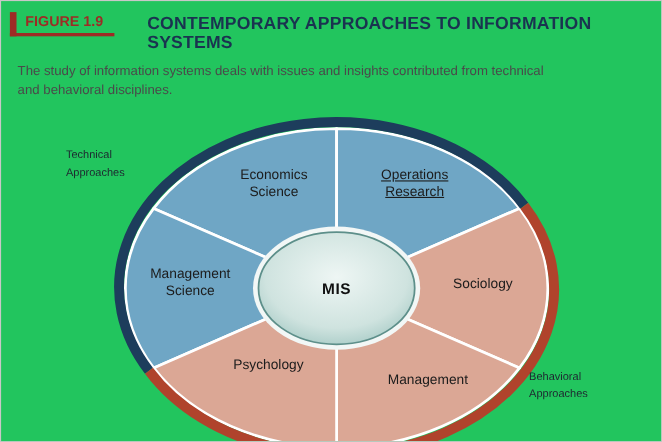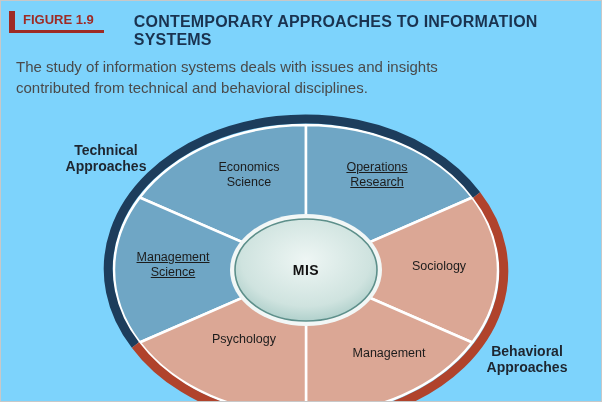--- a/index.html
+++ b/index.html
@@ -1,20 +1,20 @@
 <!DOCTYPE html>
 <html><head>
 <meta charset="utf-8">
 <style>
   html, body { margin: 0; padding: 0; background: #fff; }
   .page {
     width: 602px; height: 402px;
     box-sizing: border-box;
     border: 1px solid #c8c8c8;
-    background: #7dd3fc;
+    background: #22c55e;
     font-family: "Liberation Sans", sans-serif;
     overflow: hidden;
     position: relative;
   }
   .header { padding: 10px 14px 0 8px; }
   .title-row { display: flex; align-items: flex-start; }
   .fig-label {
     color: #9e2b25;
     font-weight: bold;
     font-size: 13px;
@@ -26,21 +26,21 @@
   .fig-title {
     color: #1a3350;
     font-weight: bold;
     font-size: 16px;
     letter-spacing: 0.2px;
     margin-left: 30px;
     padding-top: 2px;
   }
   .fig-caption {
     color: #4a4a4a;
-    font-size: 15px;
+    font-size: 12px;
     line-height: 1.4;
     width: 500px;
     margin: 7px 0 0 7px;
   }
   .figure-canvas { position: relative; width: 602px; height: 330px; margin-top: 2px; }
   .figure-canvas svg { position: absolute; left: 0; top: 0; }
   .wedge { stroke: #ffffff; stroke-width: 2.5px; stroke-linejoin: round; }
   .rim { fill: none; stroke-width: 9px; stroke-linecap: butt; }
   .mis-text {
     font-family: "Liberation Sans", sans-serif;
@@ -51,23 +51,22 @@
     position: absolute;
     width: 100px;
     text-align: center;
     font-size: 12.5px;
     line-height: 15px;
     color: #1c1c1c;
   }
   .group-label {
     position: absolute;
     width: 92px;
-    text-align: center;
-    font-size: 14px;
-    font-weight: bold;
+    font-size: 10px;
+    font-weight: normal;
     line-height: 16px;
     color: #1e2630;
   }
 </style>
 </head>
 <body>
 
 <div class="page">
 
   <div class="header">
@@ -100,21 +99,21 @@
       <path class="rim" d="M475.6,95 A197,150 0 1 0 134.4,245" stroke="#1d3d5c"></path>
       <path class="rim" d="M134.4,245 A197,150 0 1 0 475.6,95" stroke="#b0432c"></path>
 
       <ellipse cx="305" cy="170" rx="76" ry="56" fill="#f2f7f6"></ellipse>
       <ellipse cx="305" cy="170" rx="71" ry="51" fill="url(#misGrad)" stroke="#5d8f8a" stroke-width="1.6"></ellipse>
       <text class="mis-text" x="305" y="175" text-anchor="middle">MIS</text>
     </svg>
 
     <div class="seg-label" style="left:198px; top:60px;">Economics Science</div>
     <div class="seg-label" style="left:326px; top:60px;text-decoration:underline;">Operations Research</div>
-    <div class="seg-label" style="left:122px; top:150px;text-decoration:underline;">Management Science</div>
+    <div class="seg-label" style="left:122px; top:150px;">Management Science</div>
     <div class="seg-label" style="left:388px; top:159px;">Sociology</div>
     <div class="seg-label" style="left:338px; top:246px;">Management</div>
     <div class="seg-label" style="left:193px; top:232px;">Psychology</div>
 
     <div class="group-label" style="left:59px; top:42px;">Technical Approaches</div>
     <div class="group-label" style="left:480px; top:243px;">Behavioral Approaches</div>
   </div>
 
 </div>
 

